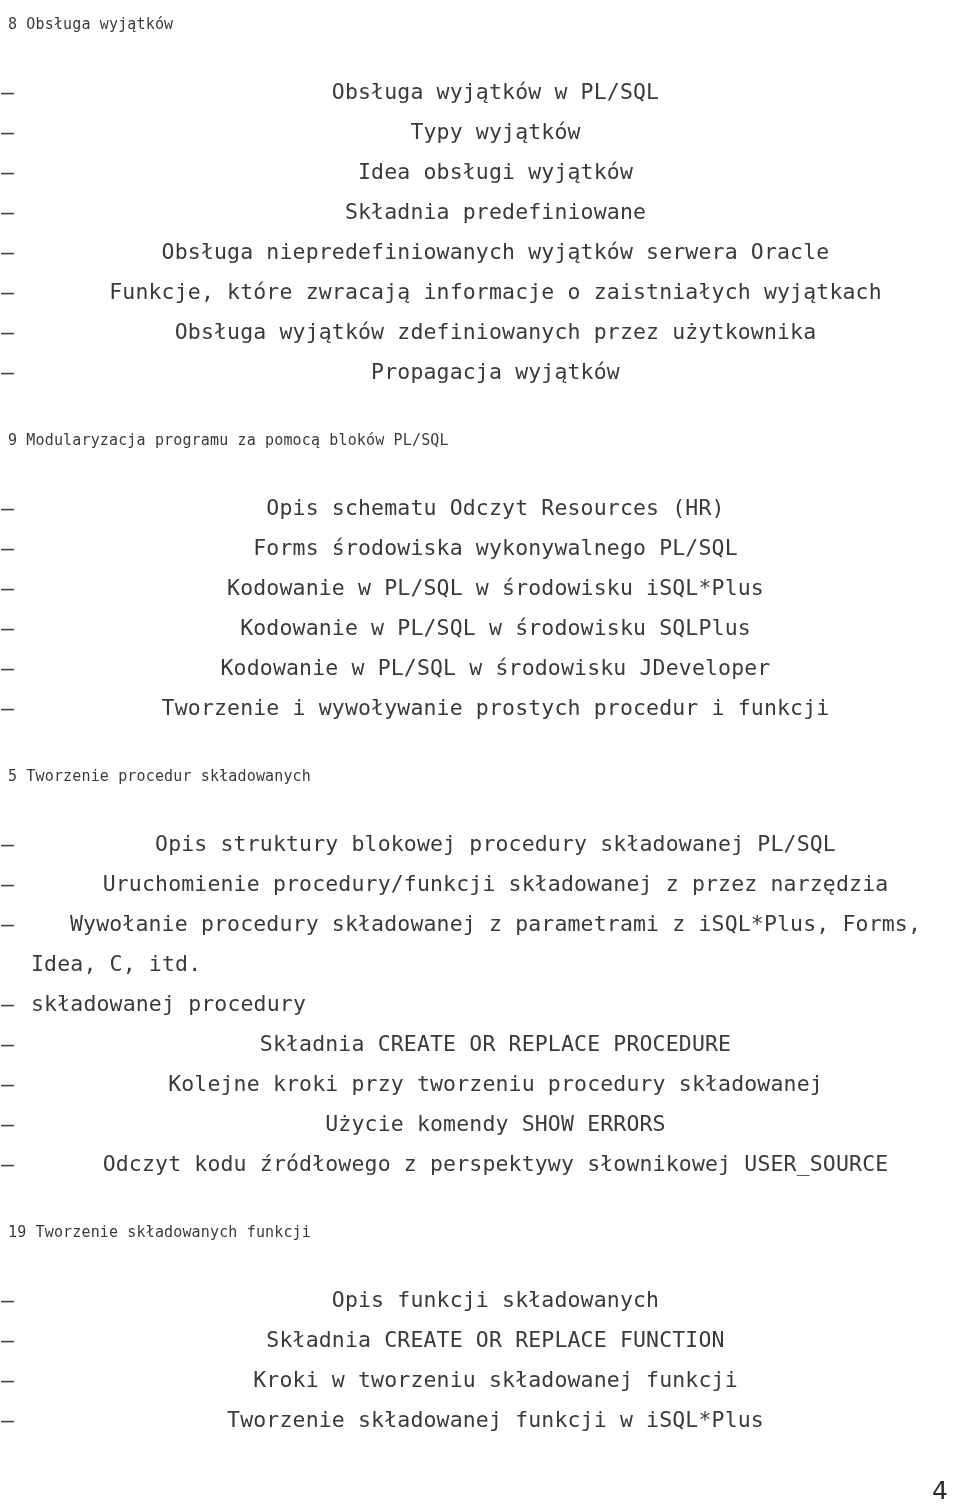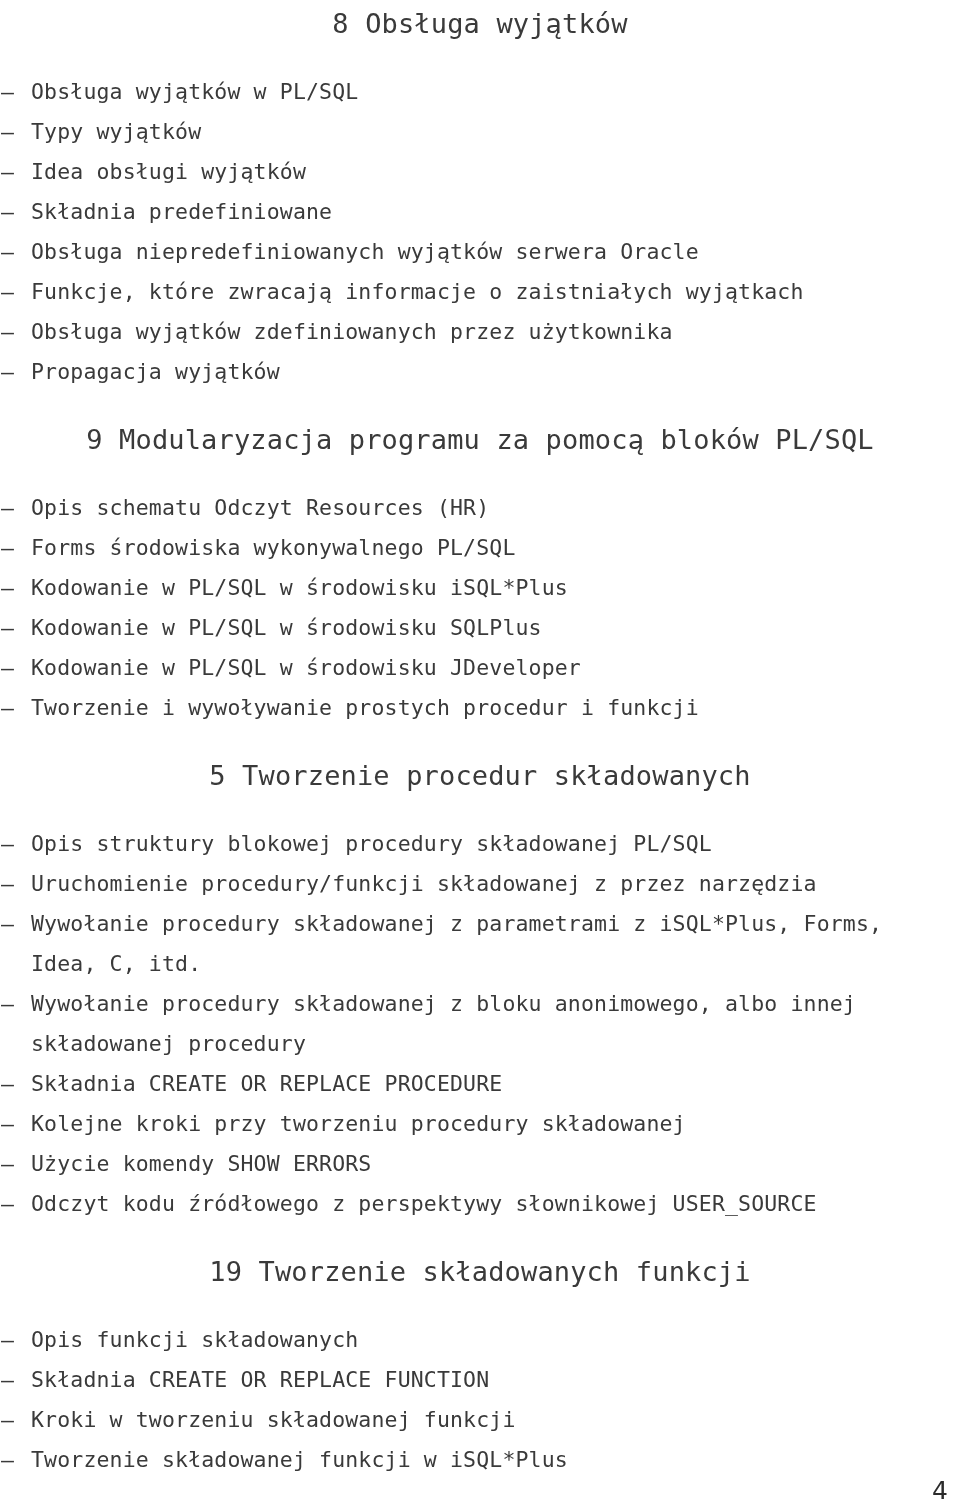--- a/index.html
+++ b/index.html
@@ -28,27 +28,26 @@
 
   #content {
     position: absolute;
     left: 0px;
     top: 4px;
     width: 960px;
   }
 
   
   .heading {
-    font-size: 27px;
+    font-size: 15px;
     line-height: 40px;
     letter-spacing: 0.15px;
     white-space: pre;
     color: #3a3a3a;
-    padding-left: 0px;
-    text-align: center;
+    padding-left: 8px;
   }
 
   
   .gap-after-heading { height: 28px; }
   .gap-before-heading { height: 28px; }
 
   
   .item {
     position: relative;
     padding-left: 31px;
@@ -64,20 +63,21 @@
     top: 0;
     width: 24px;
     font-size: 21.5px;
     line-height: 40px;
     color: #3a3a3a;
     white-space: pre;
   }
   .item .itext {
     display: block;
     white-space: pre;
+    text-align: center;
   }
   
   .item .cont {
     display: block;
     white-space: pre;
   }
 
   
   #page-number {
     position: absolute;
@@ -112,21 +112,21 @@
       <div class="item"><span class="dash">–</span><span class="itext">Kodowanie w PL/SQL w środowisku iSQL*Plus</span></div>
       <div class="item"><span class="dash">–</span><span class="itext">Kodowanie w PL/SQL w środowisku SQLPlus</span></div>
       <div class="item"><span class="dash">–</span><span class="itext">Kodowanie w PL/SQL w środowisku JDeveloper</span></div>
       <div class="item"><span class="dash">–</span><span class="itext">Tworzenie i wywoływanie prostych procedur i funkcji</span></div>
       <div class="gap-before-heading"></div>
       <div class="heading">5 Tworzenie procedur składowanych</div>
       <div class="gap-after-heading"></div>
       <div class="item"><span class="dash">–</span><span class="itext">Opis struktury blokowej procedury składowanej PL/SQL</span></div>
       <div class="item"><span class="dash">–</span><span class="itext">Uruchomienie procedury/funkcji składowanej z przez narzędzia</span></div>
       <div class="item"><span class="dash">–</span><span class="itext">Wywołanie procedury składowanej z parametrami z iSQL*Plus, Forms,</span><span class="cont">Idea, C, itd.</span></div>
-      <div class="item"><span class="dash">–</span><span class="itext">Wywołanie procedury składowanej z bloku anonimowego, albo innej</span><span class="cont">składowanej procedury</span></div>
+      <div class="item"><span class="dash">–</span><span class="cont">składowanej procedury</span></div>
       <div class="item"><span class="dash">–</span><span class="itext">Składnia CREATE OR REPLACE PROCEDURE</span></div>
       <div class="item"><span class="dash">–</span><span class="itext">Kolejne kroki przy tworzeniu procedury składowanej</span></div>
       <div class="item"><span class="dash">–</span><span class="itext">Użycie komendy SHOW ERRORS</span></div>
       <div class="item"><span class="dash">–</span><span class="itext">Odczyt kodu źródłowego z perspektywy słownikowej USER_SOURCE</span></div>
       <div class="gap-before-heading"></div>
       <div class="heading">19 Tworzenie składowanych funkcji</div>
       <div class="gap-after-heading"></div>
       <div class="item"><span class="dash">–</span><span class="itext">Opis funkcji składowanych</span></div>
       <div class="item"><span class="dash">–</span><span class="itext">Składnia CREATE OR REPLACE FUNCTION</span></div>
       <div class="item"><span class="dash">–</span><span class="itext">Kroki w tworzeniu składowanej funkcji</span></div>

